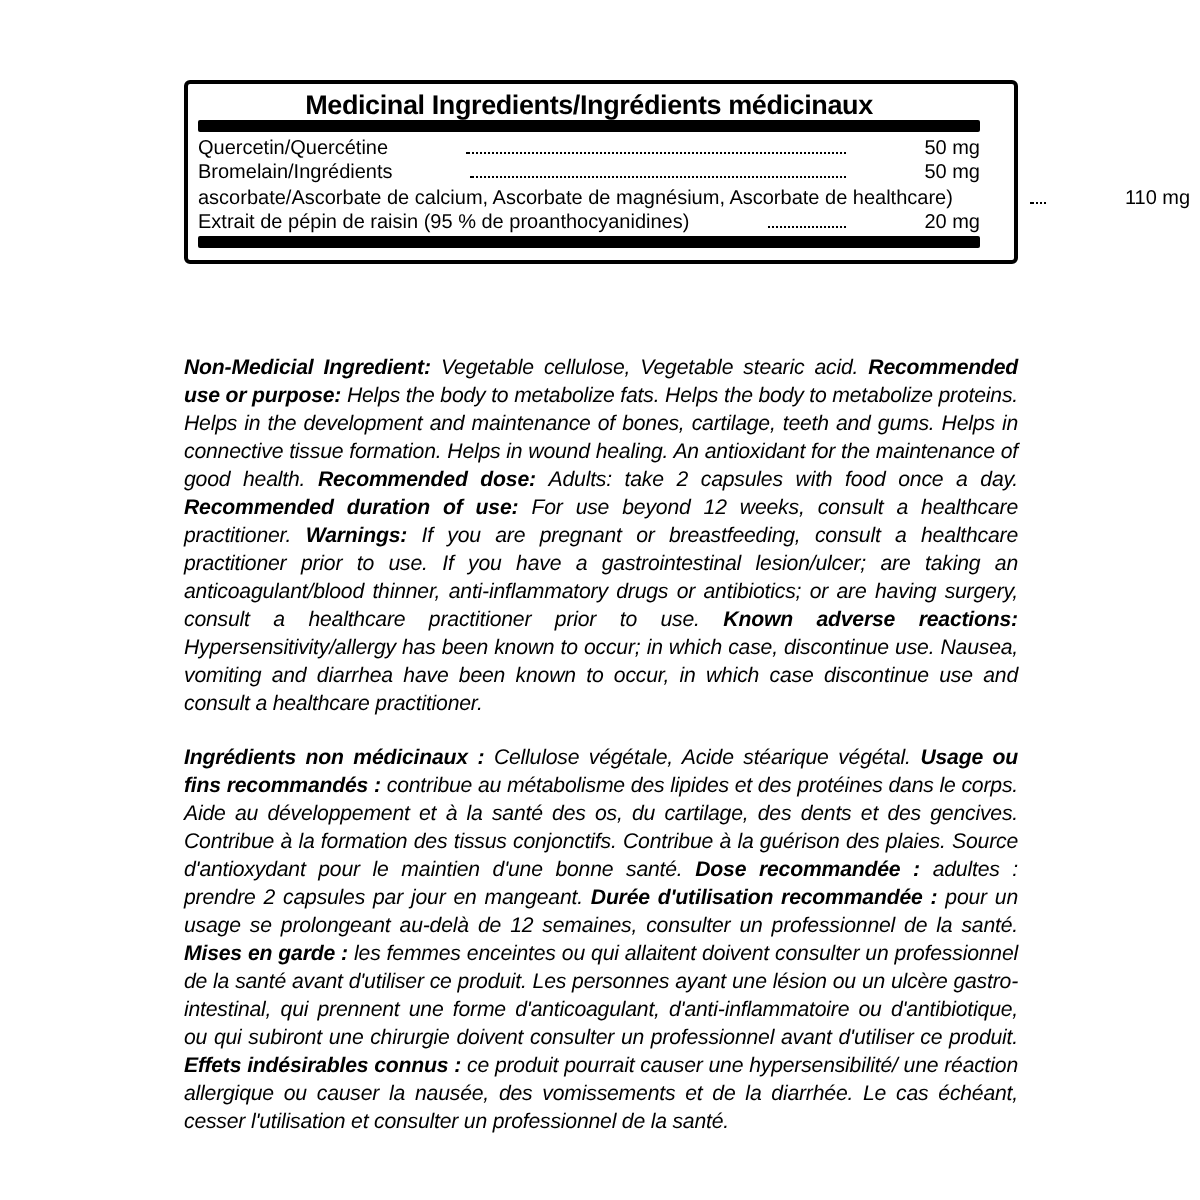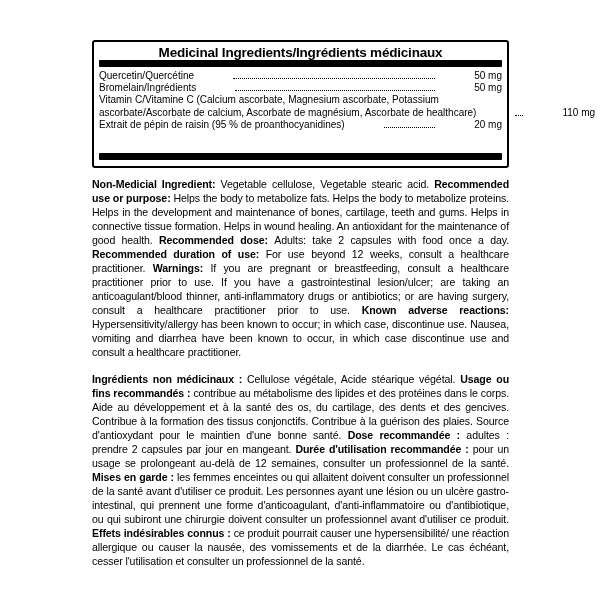--- a/index.html
+++ b/index.html
@@ -14,25 +14,25 @@
     position: relative;
     width: 600px; height: 600px;
     background: #ffffff;
     overflow: hidden;
   }
 
   
   .panel {
     position: absolute;
     left: 92px; top: 40px;
-    width: 417px; height: 128px;
+    width: 417px; height: 92px;
     box-sizing: border-box;
     border: 2.2px solid #000;
     border-radius: 3px;
-    padding: 2px 4px 0 4px;
+    padding: 2px 16px 0 4px;
     display: flex;
     flex-direction: column;
   }
   .panel-title {
     margin: 1px 0 0 0;
     text-align: center;
     font-size: 13.5px;
     line-height: 15px;
     font-weight: bold;
     letter-spacing: -0.2px;
@@ -68,20 +68,21 @@
 
   
   .bodytext {
     position: absolute;
     left: 92px; top: 177px;
     width: 417px;
     font-size: 10.6px;
     line-height: 14px;
     text-align: justify;
     letter-spacing: -0.1px;
+    font-style: italic;
   }
   .bodytext p { margin: 0 0 13px 0; }
   .bodytext b { font-weight: bold; }
 </style>
 </head>
 <body>
 
 <div class="page">
 
   <section class="panel">
@@ -92,23 +93,20 @@
           <span class="ing-name">Quercetin/Quercétine</span>
           <span class="leader"></span>
           <span class="ing-amount">50 mg</span>
         </div>
         <div class="ing-line">
           <span class="ing-name">Bromelain/Ingrédients </span>
           <span class="leader"></span>
           <span class="ing-amount">50 mg</span>
         </div>
         <div class="ing-line">
-          <span class="ing-name">Vitamin C/Vitamine C (Calcium ascorbate, Magnesium ascorbate, Potassium</span>
-        </div>
-        <div class="ing-line">
           <span class="ing-name">ascorbate/Ascorbate de calcium, Ascorbate de magnésium, Ascorbate de healthcare)</span>
           <span class="leader"></span>
           <span class="ing-amount">110 mg</span>
         </div>
         <div class="ing-line">
           <span class="ing-name">Extrait de pépin de raisin (95 % de proanthocyanidines) </span>
           <span class="leader"></span>
           <span class="ing-amount">20 mg</span>
         </div>
       </div>

